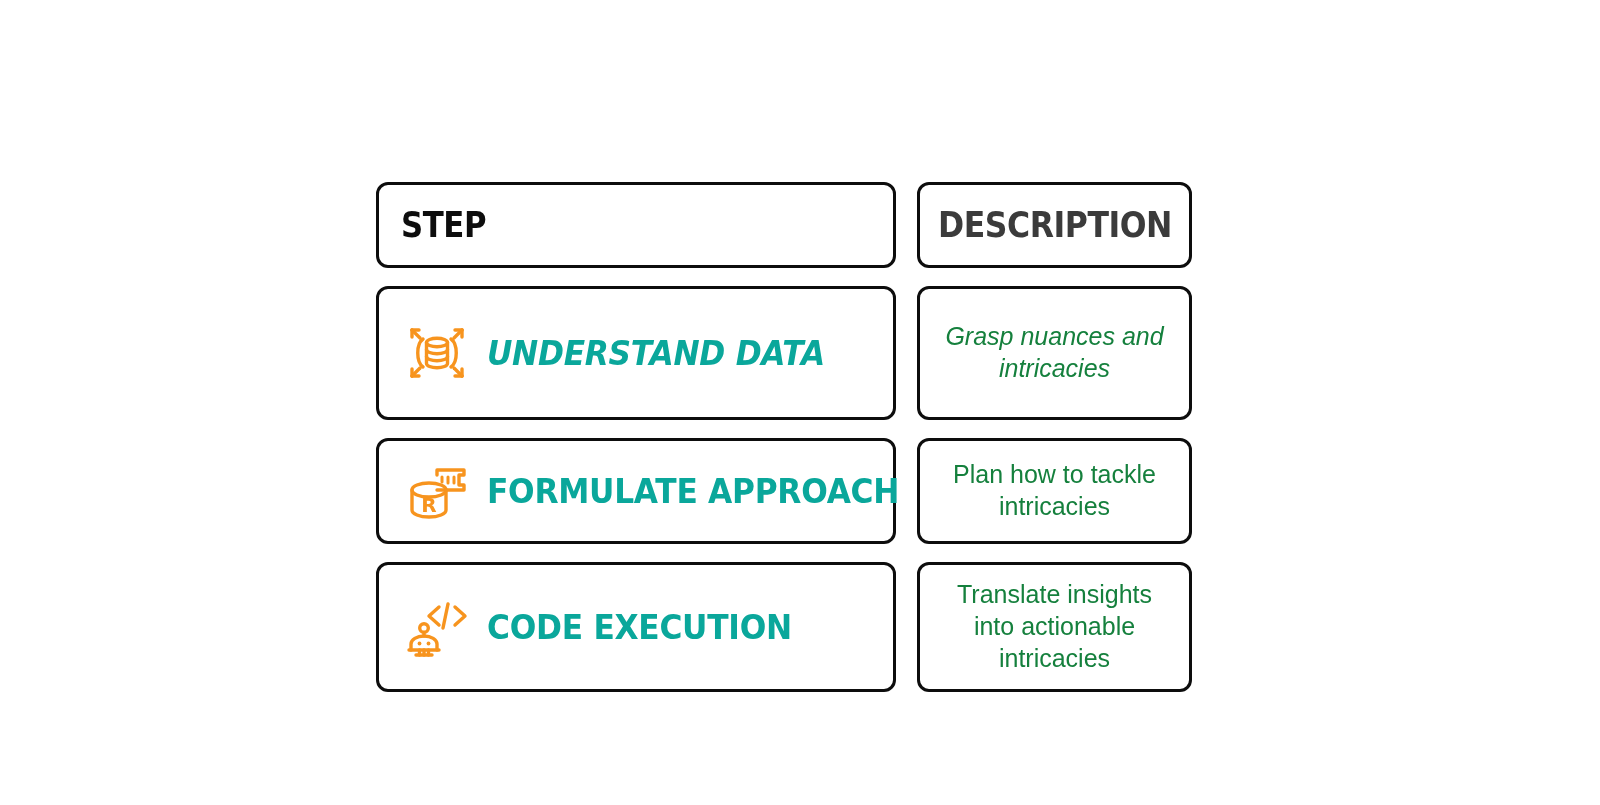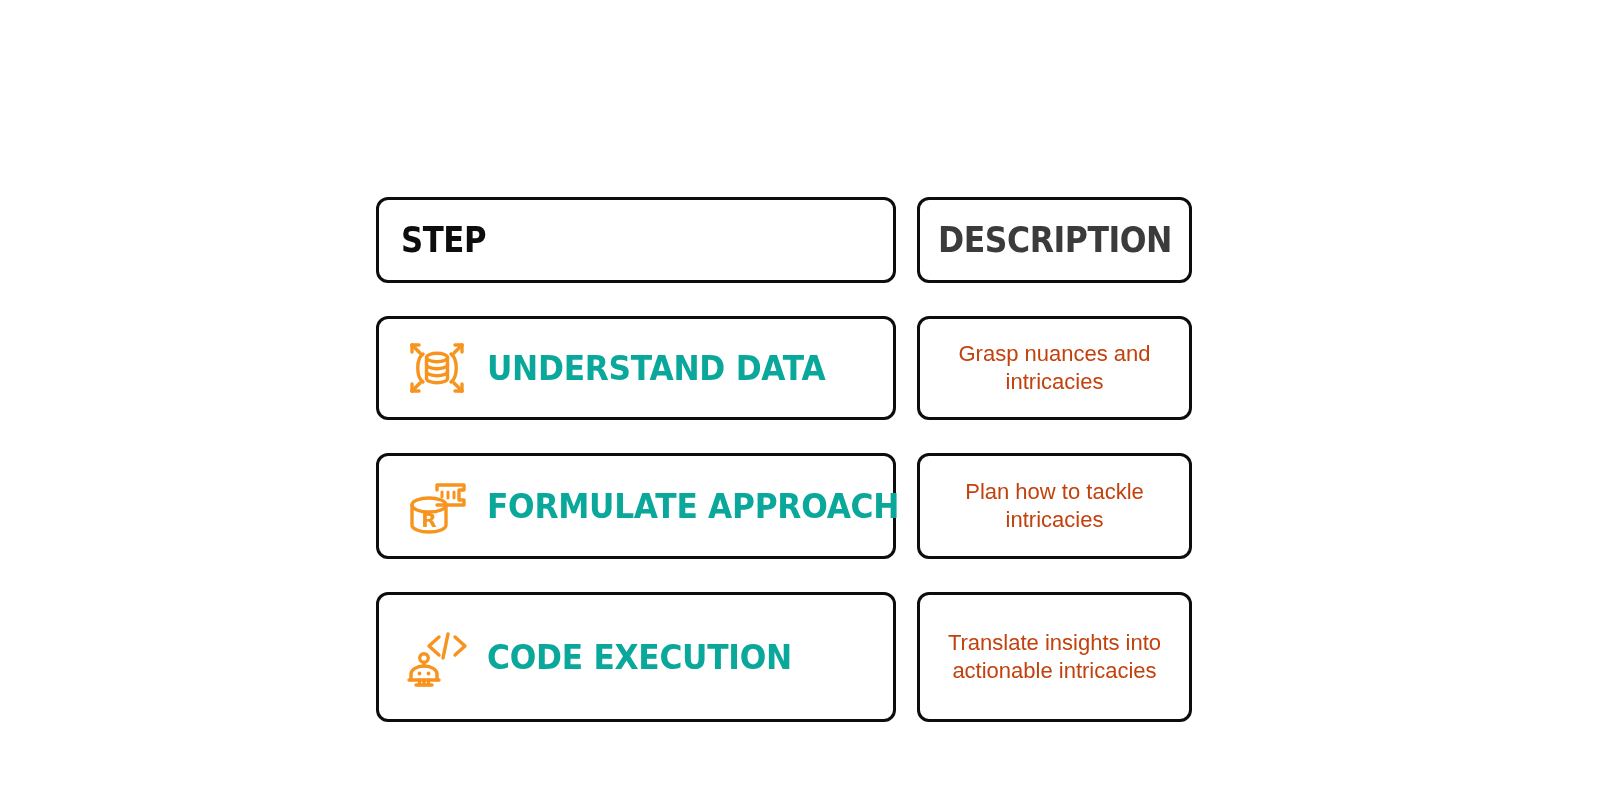--- a/index.html
+++ b/index.html
@@ -29,42 +29,41 @@
   }
   .table-row:last-child { margin-bottom: 0; }
 
   .cell {
     border: 3px solid #0d0d0d;
     border-radius: 12px;
     background: #ffffff;
     box-sizing: border-box;
     display: flex;
     align-items: center;
-    margin-top: 15px;
   }
 
   .cell-step {
     width: 520px;
     flex: 0 0 520px;
     padding-left: 22px;
     padding-right: 14px;
   }
 
   .cell-desc {
     width: 275px;
     flex: 0 0 275px;
     margin-left: 21px;
     justify-content: center;
     text-align: center;
     padding: 16px 14px;
   }
 
   
   .row-header .cell { height: 86px; }
-  .row-1 .cell { height: 104px; }
+  .row-1 .cell { height: 134px; font-style: italic; }
   .row-2 .cell { height: 106px; }
   .row-3 .cell { height: 130px; }
 
   
   .header-step-label {
     font-family: "DejaVu Sans", "Liberation Sans", sans-serif;
     font-weight: bold;
     font-size: 35px;
     letter-spacing: -0.5px;
     color: #0d0d0d;
@@ -92,23 +91,23 @@
     color: #0aa79b;
     transform: scaleX(0.92);
     transform-origin: left center;
     white-space: nowrap;
     margin-left: 14px;
   }
 
   
   .desc-text {
     font-family: "Liberation Sans", sans-serif;
-    font-size: 22px;
+    font-size: 25px;
     line-height: 1.27;
-    color: #c2410c;
+    color: #15803d;
     font-weight: normal;
   }
 
   .icon-box {
     flex: 0 0 auto;
     width: 72px;
     height: 72px;
     display: flex;
     align-items: center;
     justify-content: center;

